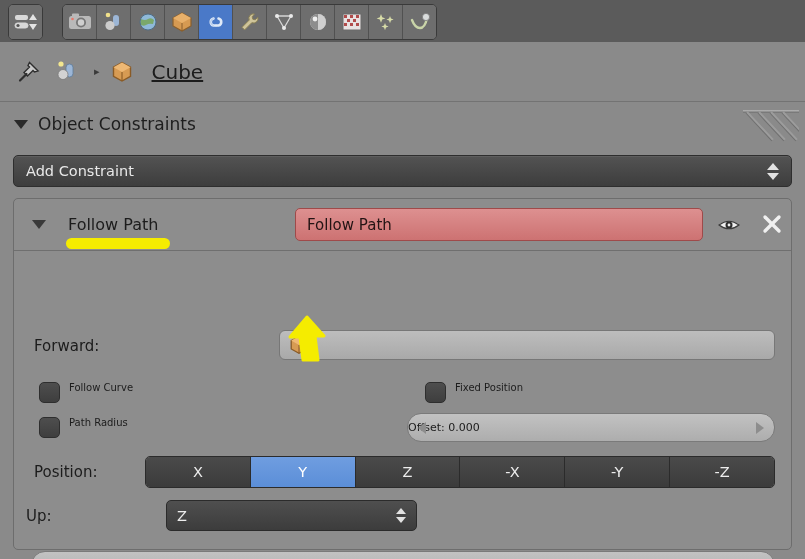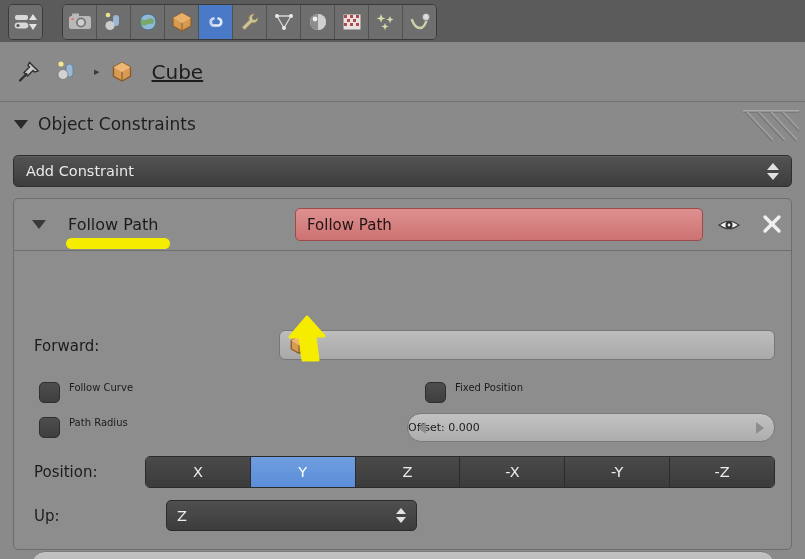--- a/index.html
+++ b/index.html
@@ -565,21 +565,21 @@
       <span class="row-label" style="left:20px; top:212px;">Position:</span>
       <span class="seg">
         <span class="seg-btn">X</span>
         <span class="seg-btn active">Y</span>
         <span class="seg-btn">Z</span>
         <span class="seg-btn">-X</span>
         <span class="seg-btn">-Y</span>
         <span class="seg-btn">-Z</span>
       </span>
 
-      <span class="row-label" style="left:20px; top:256px;">Up:</span>
+      <span class="row-label" style="left:12px; top:256px;">Up:</span>
       <span class="up-drop">
         <span class="val">Z</span>
         <span class="spin">
           <span class="up" style="border-left-width:5px;border-right-width:5px;border-bottom-width:6px;"></span>
           <span class="dn" style="border-left-width:5px;border-right-width:5px;border-top-width:6px;"></span>
         </span>
       </span>
 
       <span class="slider" style="left:17px; top:300px; width:744px; height:30px;">
         <span>Influence: 1.000</span>

